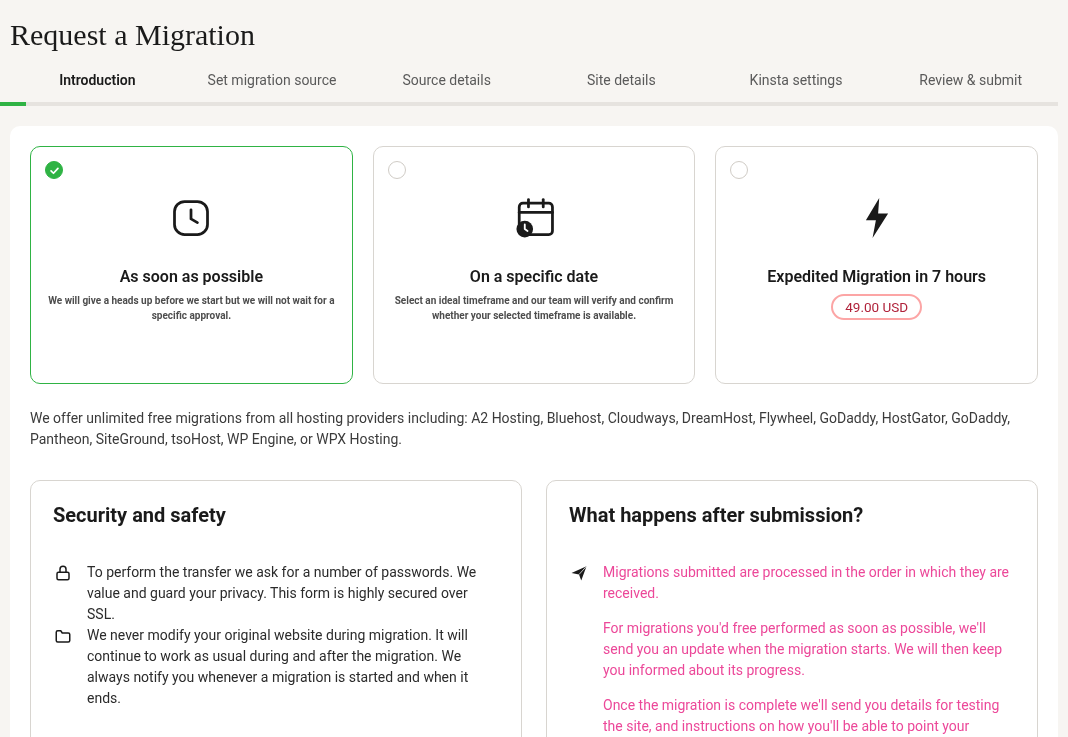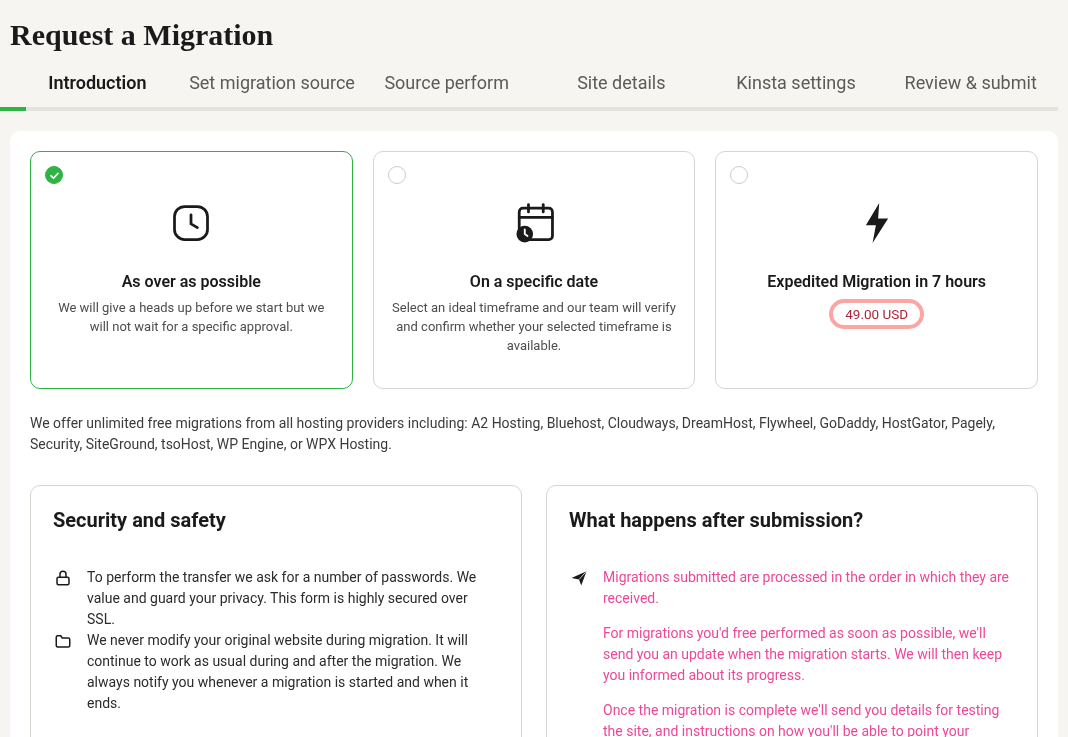--- a/index.html
+++ b/index.html
@@ -6,36 +6,36 @@
   body {
     font-family: -apple-system, BlinkMacSystemFont, "Segoe UI", Roboto, "Helvetica Neue", Arial, sans-serif;
     background: #f7f5f2;
     color: #1a1a1a;
     font-size: 14px;
     width: 1068px;
   }
   .page-title {
     font-family: Georgia, "Times New Roman", serif;
     font-size: 30px;
-    font-weight: 700;
+    font-weight: 400;
     color: #1a1a1a;
     padding: 18px 17px 10px 10px;
   }
   .tabs {
     display: flex;
     justify-content: space-between;
     padding: 10px 0 0 0;
     border-bottom: 4px solid #e6e3df;
     position: relative;
     margin: 0 10px;
   }
   .tab {
     flex: 1;
     text-align: center;
-    font-size: 18px;
+    font-size: 14px;
     color: #5a5a5a;
     padding-bottom: 14px;
     cursor: pointer;
   }
   .tab.active {
     color: #1a1a1a;
     font-weight: 600;
   }
   .progress-bar {
     position: absolute;
@@ -99,28 +99,29 @@
     align-items:center;
     justify-content:center;
   }
   .option-title {
     font-size: 16px;
     font-weight: 600;
     color: #1a1a1a;
     margin-bottom: 8px;
   }
   .option-desc {
-    font-size: 13px;
+    font-size: 10px;
     color: #4d4d4d;
     line-height: 1.45;
+    font-weight: bold;
   }
   .price-pill {
     display: inline-block;
     color: #b0223a;
-    border: 4px solid #fca5a5;
+    border: 2px solid #fca5a5;
     background:#fff;
     border-radius: 999px;
     padding: 3px 12px;
     font-size: 13.5px;
     margin-bottom: 20px;
     text-align: center;
   }
   .providers {
     margin-top: 24px;
     font-size: 14px;
@@ -166,21 +167,21 @@
   .after-text { flex:1; }
 </style>
 </head>
 <body>
 
 <h1 class="page-title">Request a Migration</h1>
 
 <div class="tabs">
   <div class="tab active">Introduction</div>
   <div class="tab">Set migration source</div>
-  <div class="tab">Source perform</div>
+  <div class="tab">Source details</div>
   <div class="tab">Site details</div>
   <div class="tab">Kinsta settings</div>
   <div class="tab">Review &amp; submit</div>
   <div class="progress-bar"></div>
 </div>
 
 <div class="content-card">
 
   <div class="option-cards">
 
@@ -189,21 +190,21 @@
         <svg viewBox="0 0 16 16" fill="none" stroke="white" stroke-width="2.5" stroke-linecap="round" stroke-linejoin="round">
             <polyline points="3,8.5 6.5,12 13,5"></polyline>
           </svg>
       </div>
       <div class="option-icon">
         <svg width="44" height="44" viewBox="0 0 48 48" fill="none" stroke="#1a1a1a" stroke-width="3" stroke-linecap="round" stroke-linejoin="round">
           <rect x="6" y="6" width="36" height="36" rx="11"></rect>
           <path d="M24 15 V25 L31 29"></path>
         </svg>
       </div>
-      <div class="option-title">As over as possible</div>
+      <div class="option-title">As soon as possible</div>
       <div class="option-desc">We will give a heads up before we start but we will not wait for a specific approval.</div>
     </div>
 
     <div class="option-card">
       <div class="radio-indicator">
         
       </div>
       <div class="option-icon">
         <svg width="48" height="48" viewBox="0 0 52 52" fill="none" stroke="#1a1a1a" stroke-width="3" stroke-linecap="round" stroke-linejoin="round">
           <rect x="10" y="10" width="36" height="34" rx="4" fill="#fff"></rect>
@@ -226,21 +227,21 @@
         <svg width="28" height="40" viewBox="0 0 24 36">
           <path d="M14 0 L2 20 H11 L8 36 L22 14 H13 Z" fill="#1a1a1a"></path>
         </svg>
       </div>
       <div class="option-title">Expedited Migration in 7 hours</div>
       <div class="price-pill">49.00 USD</div>
     </div>
 
   </div>
 
-  <div class="providers">We offer unlimited free migrations from all hosting providers including: A2 Hosting, Bluehost, Cloudways, DreamHost, Flywheel, GoDaddy, HostGator, Pagely, Security, SiteGround, tsoHost, WP Engine, or WPX Hosting.</div>
+  <div class="providers">We offer unlimited free migrations from all hosting providers including: A2 Hosting, Bluehost, Cloudways, DreamHost, Flywheel, GoDaddy, HostGator, GoDaddy, Pantheon, SiteGround, tsoHost, WP Engine, or WPX Hosting.</div>
 
   <div class="info-row">
 
     <div class="info-card">
       <div class="info-title">Security and safety</div>
 
       <div class="info-item">
         <div class="info-icon-wrap">
           <svg width="18" height="18" viewBox="0 0 24 24" fill="none" stroke="currentColor" stroke-width="2" stroke-linecap="round" stroke-linejoin="round">
             <rect x="4" y="11" width="16" height="10" rx="2"></rect>

